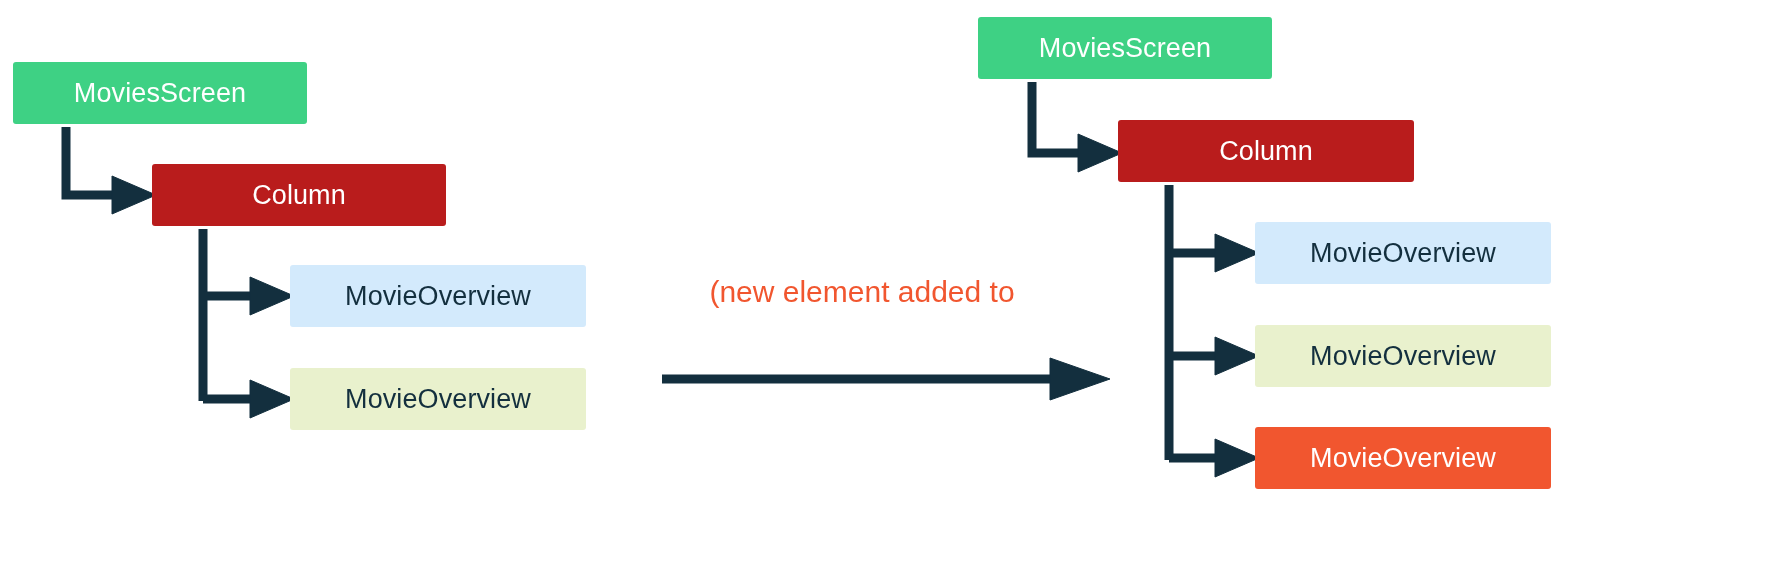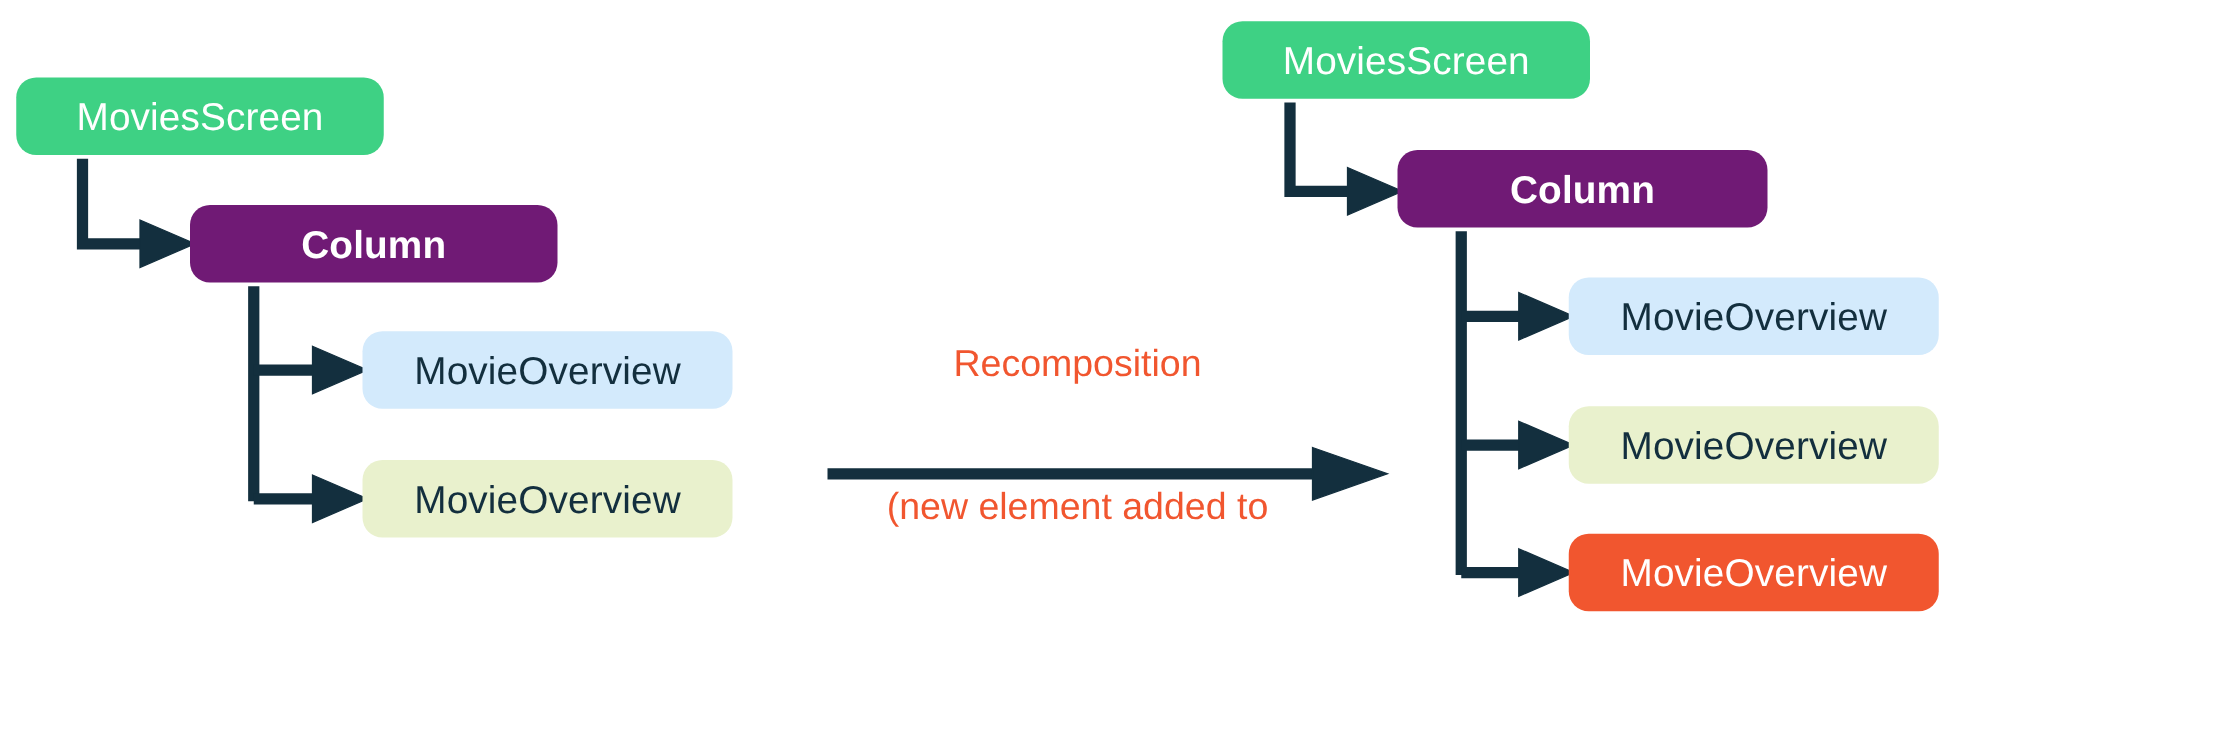--- a/index.html
+++ b/index.html
@@ -16,28 +16,28 @@
     height: 584px;
     background: #ffffff;
     overflow: hidden;
   }
   .node {
     position: absolute;
     display: flex;
     align-items: center;
     justify-content: center;
     box-sizing: border-box;
-    border-radius: 16px;
-    font-size: 31px;
+    border-radius: 3px;
+    font-size: 27px;
     line-height: 1;
     letter-spacing: 0.1px;
     white-space: nowrap;
   }
   .node.screen  { background: #3ed184; color: #ffffff; }
-  .node.column  { background: #701a75; color: #ffffff; font-weight: bold; }
+  .node.column  { background: #b91c1c; color: #ffffff; }
   .node.lblue   { background: #d3eafc; color: #132f3e; }
   .node.lyellow { background: #e9f1cd; color: #132f3e; }
   .node.orange  { background: #f1562f; color: #ffffff; }
 
   .conn {
     position: absolute;
     left: 0;
     top: 0;
     width: 1779px;
     height: 584px;
@@ -105,21 +105,20 @@
 
   <div class="node lblue" style="left:290px; top:265px; width:296px; height:62px;">
     <span>MovieOverview</span>
   </div>
 
   <div class="node lyellow" style="left:290px; top:368px; width:296px; height:62px;">
     <span>MovieOverview</span>
   </div>
 
   <div class="caption" style="left:656px; top:197px; width:412px;">
-    <div>Recomposition</div>
     <div>(new element added to</div>
   </div>
 
   <div class="node screen" style="left:978px; top:17px; width:294px; height:62px;">
     <span>MoviesScreen</span>
   </div>
 
   <div class="node column" style="left:1118px; top:120px; width:296px; height:62px;">
     <span>Column</span>
   </div>

